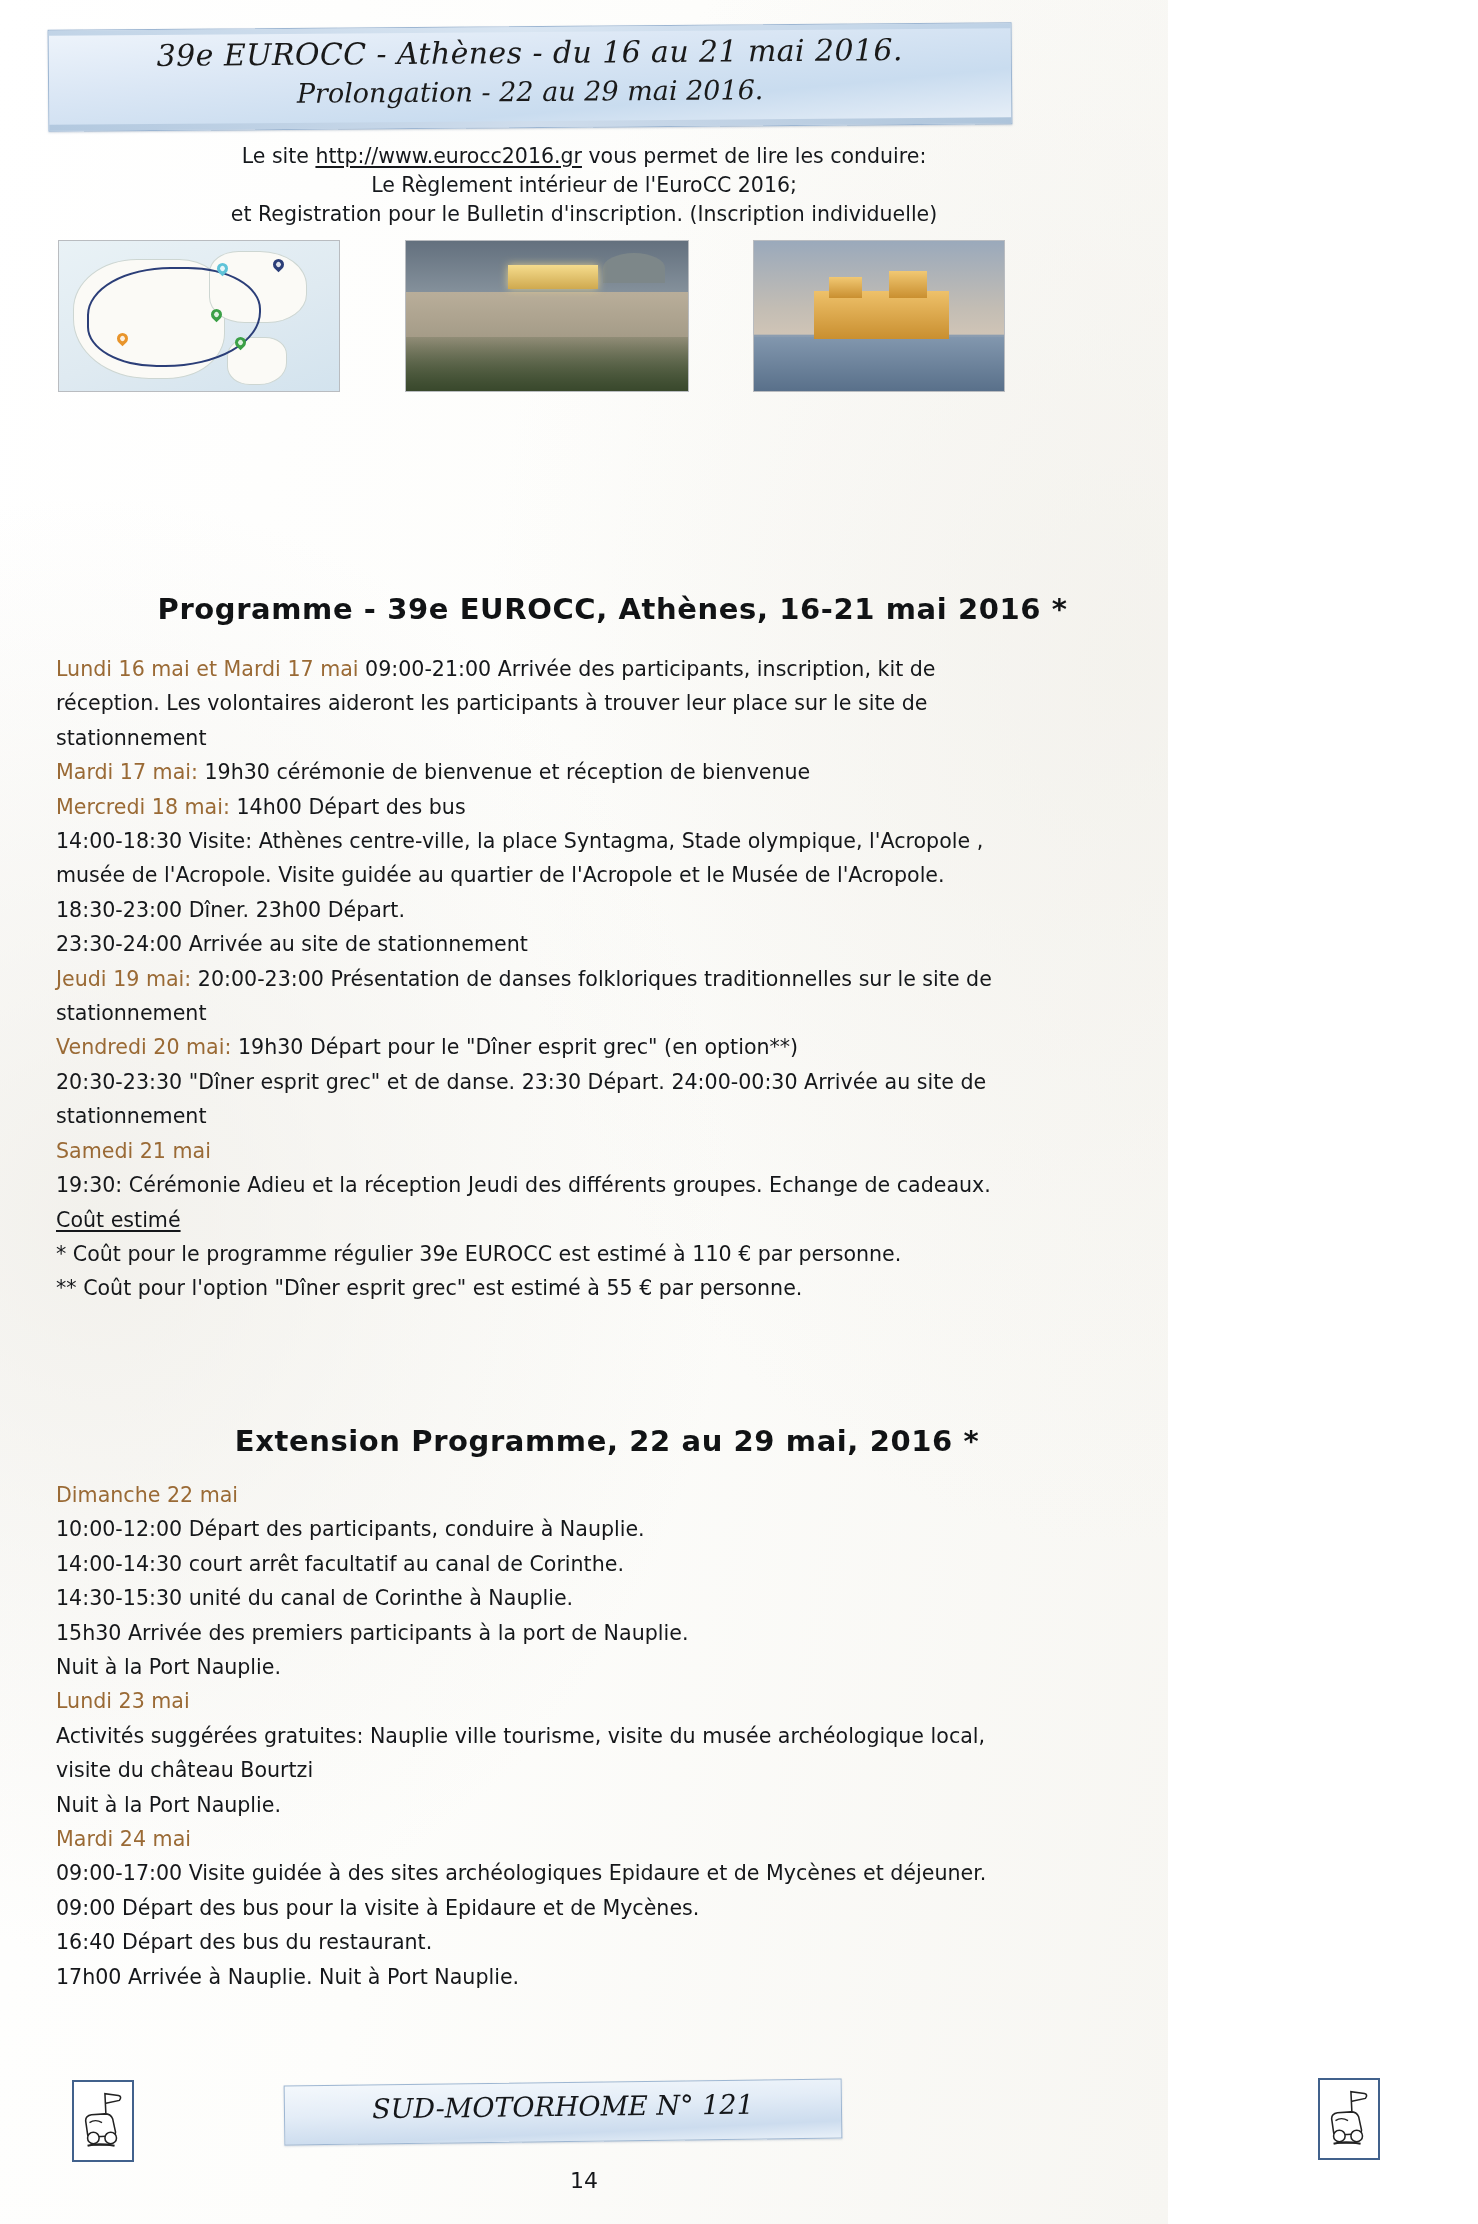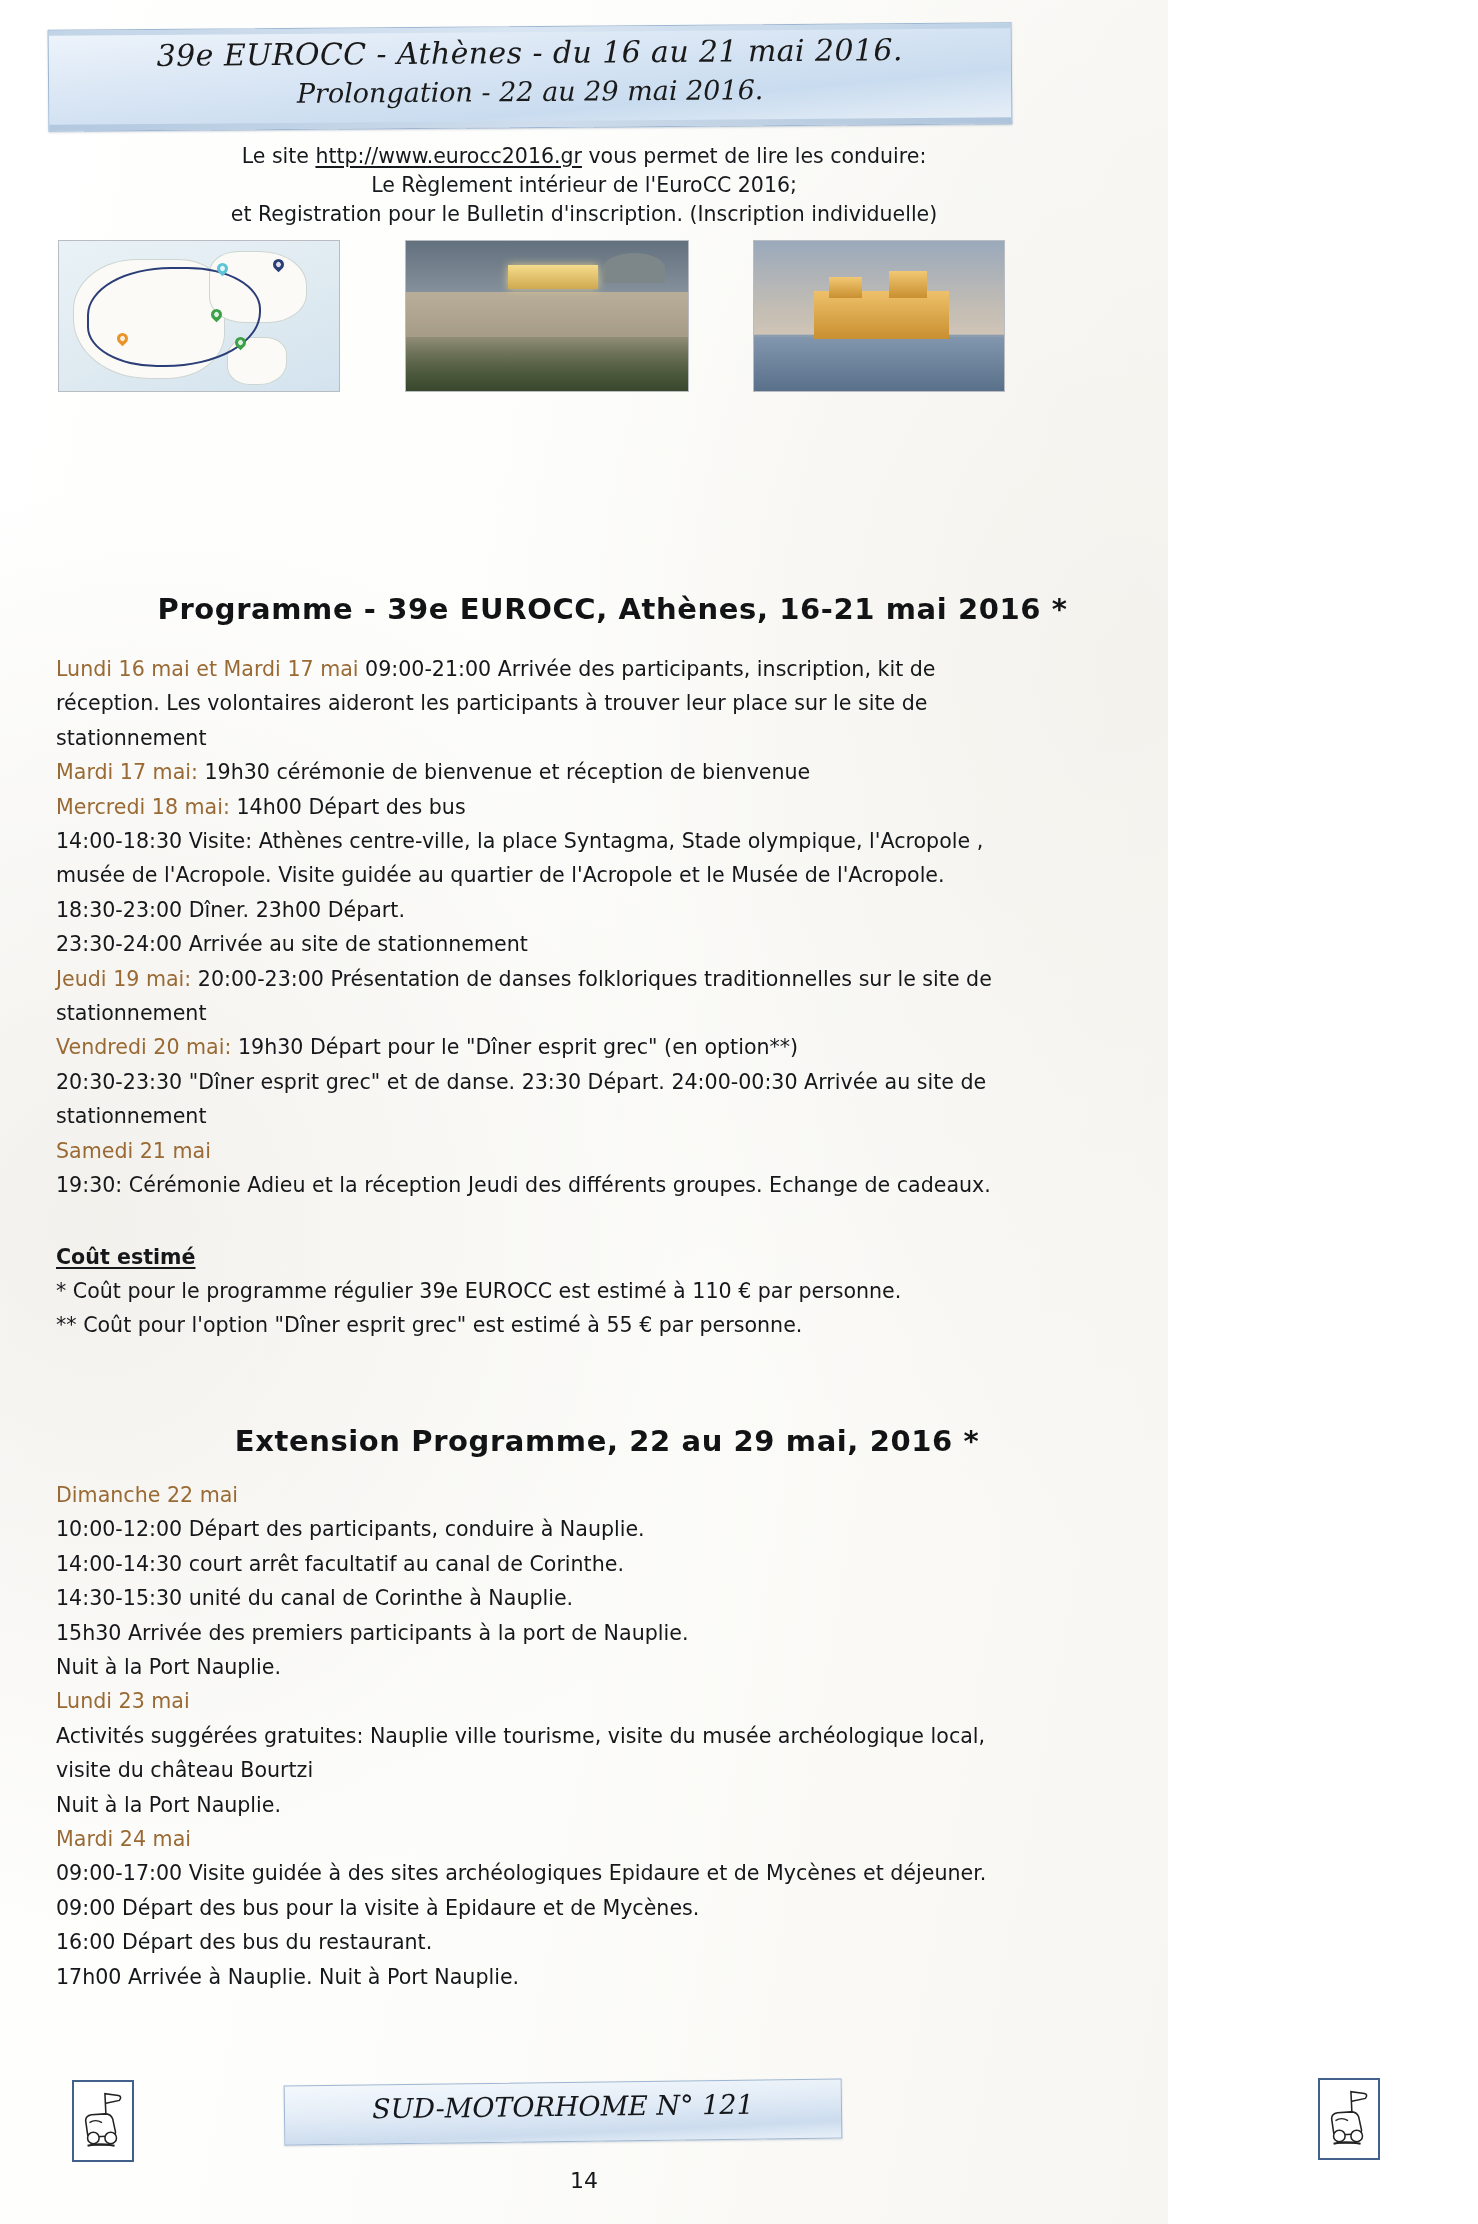--- a/index.html
+++ b/index.html
@@ -179,21 +179,21 @@
   }
   #programme-body { top: 652px; }
   #extension-body { top: 1478px; }
 
   .day {
     color: #9a6a35;
     font-weight: normal;
   }
   .line { display: block; }
   .u { text-decoration: underline; text-underline-offset: 3px; }
-  .costs-head { font-weight: bold; margin-top: 37px; }
+  .costs-head { font-weight: normal; }
 
   
   .footer-icon {
     position: absolute;
     width: 58px;
     height: 78px;
     border: 2px solid #41618c;
     background: #ffffff;
   }
   #footer-icon-left  { left: 72px;  top: 2080px; }
@@ -309,21 +309,21 @@
       <div class="line"><span>14:00-14:30 court arrêt facultatif au canal de Corinthe.</span></div>
       <div class="line"><span>14:30-15:30 unité du canal de Corinthe à Nauplie.</span></div>
       <div class="line"><span>15h30 Arrivée des premiers participants à la port de Nauplie.</span></div>
       <div class="line"><span>Nuit à la Port Nauplie.</span></div>
       <div class="line"><span class="day">Lundi 23 mai</span></div>
       <div class="line"><span>Activités suggérées gratuites: Nauplie ville tourisme, visite du musée archéologique local, visite du château Bourtzi</span></div>
       <div class="line"><span>Nuit à la Port Nauplie.</span></div>
       <div class="line"><span class="day">Mardi 24 mai</span></div>
       <div class="line"><span>09:00-17:00 Visite guidée à des sites archéologiques Epidaure et de Mycènes et déjeuner.</span></div>
       <div class="line"><span>09:00 Départ des bus pour la visite à Epidaure et de Mycènes.</span></div>
-      <div class="line"><span>16:00 Départ des bus du restaurant.</span></div>
+      <div class="line"><span>16:40 Départ des bus du restaurant.</span></div>
       <div class="line"><span>17h00 Arrivée à Nauplie. Nuit à Port Nauplie.</span></div>
     </div>
 
   <div class="footer-icon" id="footer-icon-left">
     <svg class="fi-svg" viewBox="0 0 56 74">
       <path d="M12 52 L10 38 Q10 33 16 32 L30 31 Q36 31 38 36 L41 50 Q41 54 36 54 L16 55 Q12 55 12 52 Z" fill="#ffffff" stroke="#222" stroke-width="1.6"></path>
       <path d="M31 31 L30 10 L44 12 Q48 13 45 17 L31 20" fill="#ffffff" stroke="#222" stroke-width="1.6"></path>
       <circle cx="18" cy="56" r="6" fill="#fff" stroke="#222" stroke-width="1.6"></circle>
       <circle cx="36" cy="56" r="6" fill="#fff" stroke="#222" stroke-width="1.6"></circle>
       <path d="M14 40 Q20 36 27 40" fill="none" stroke="#222" stroke-width="1.4"></path>

